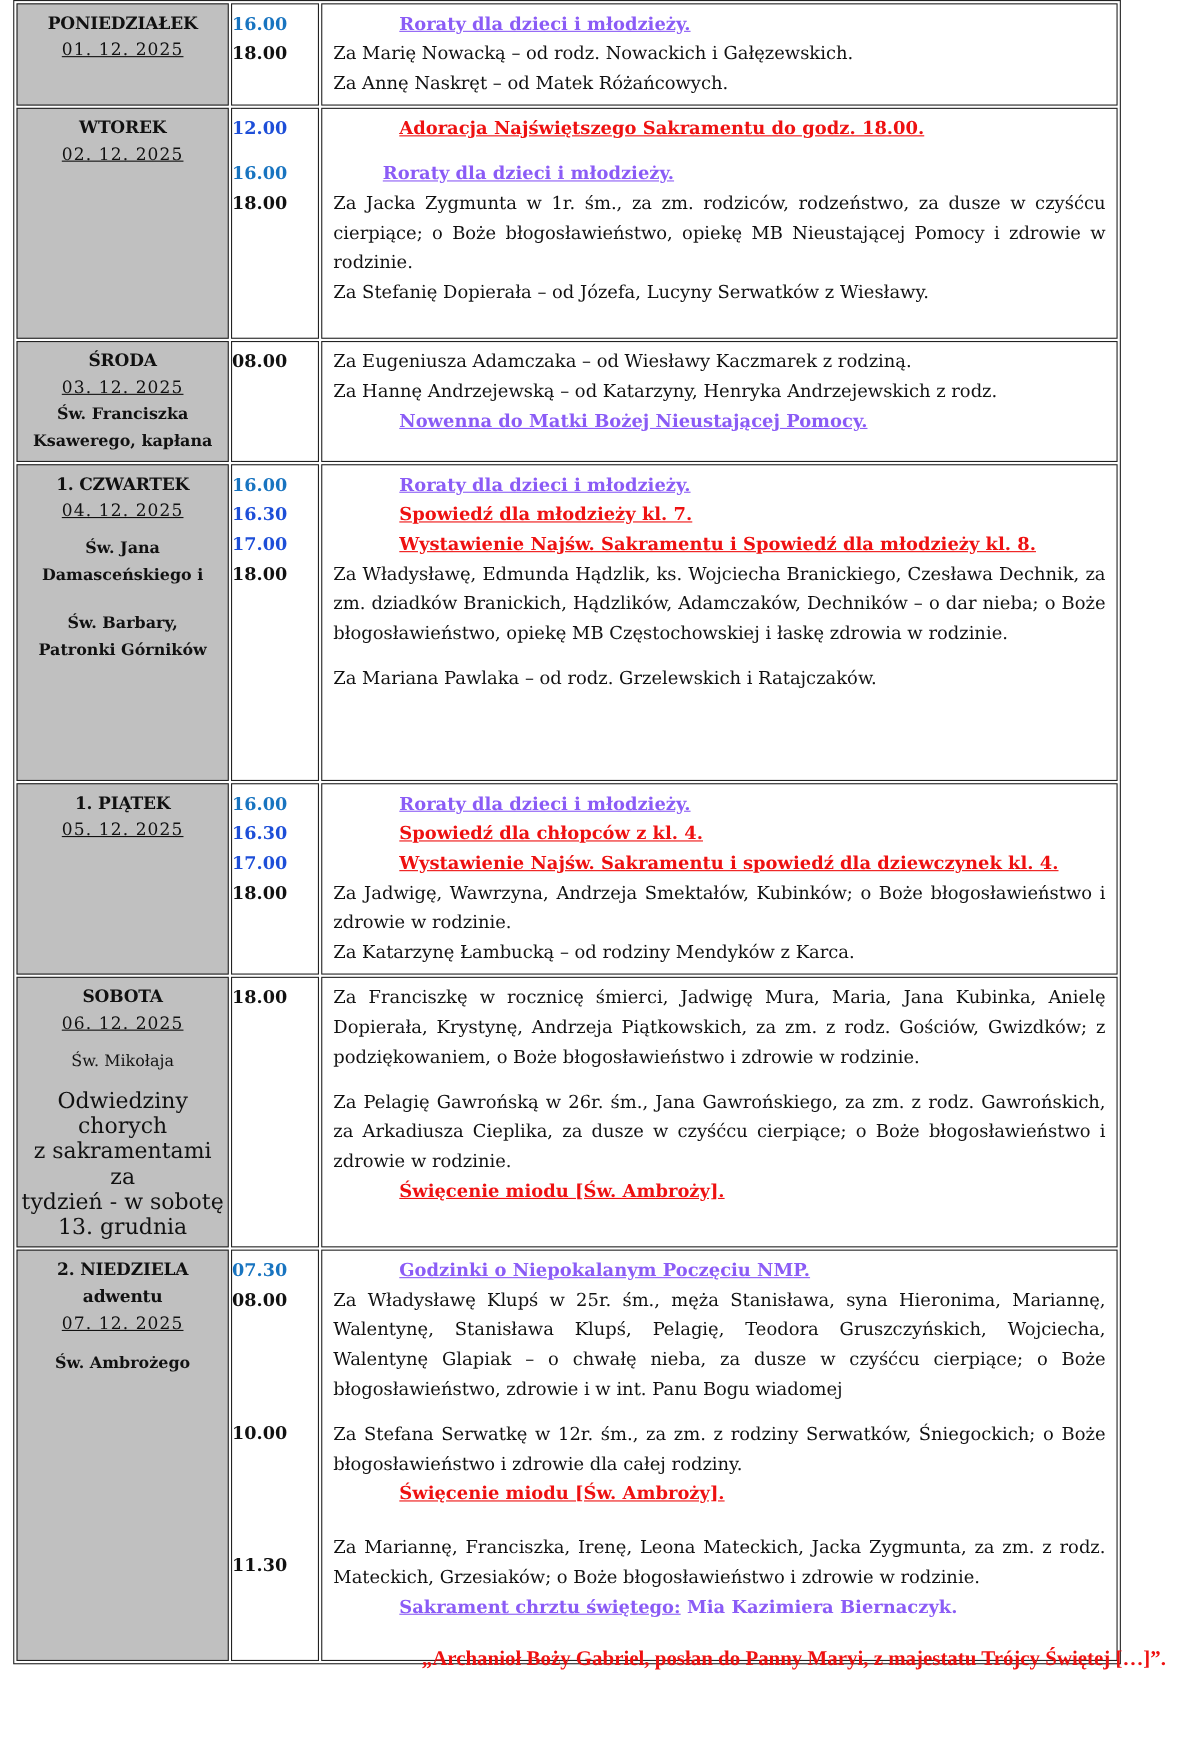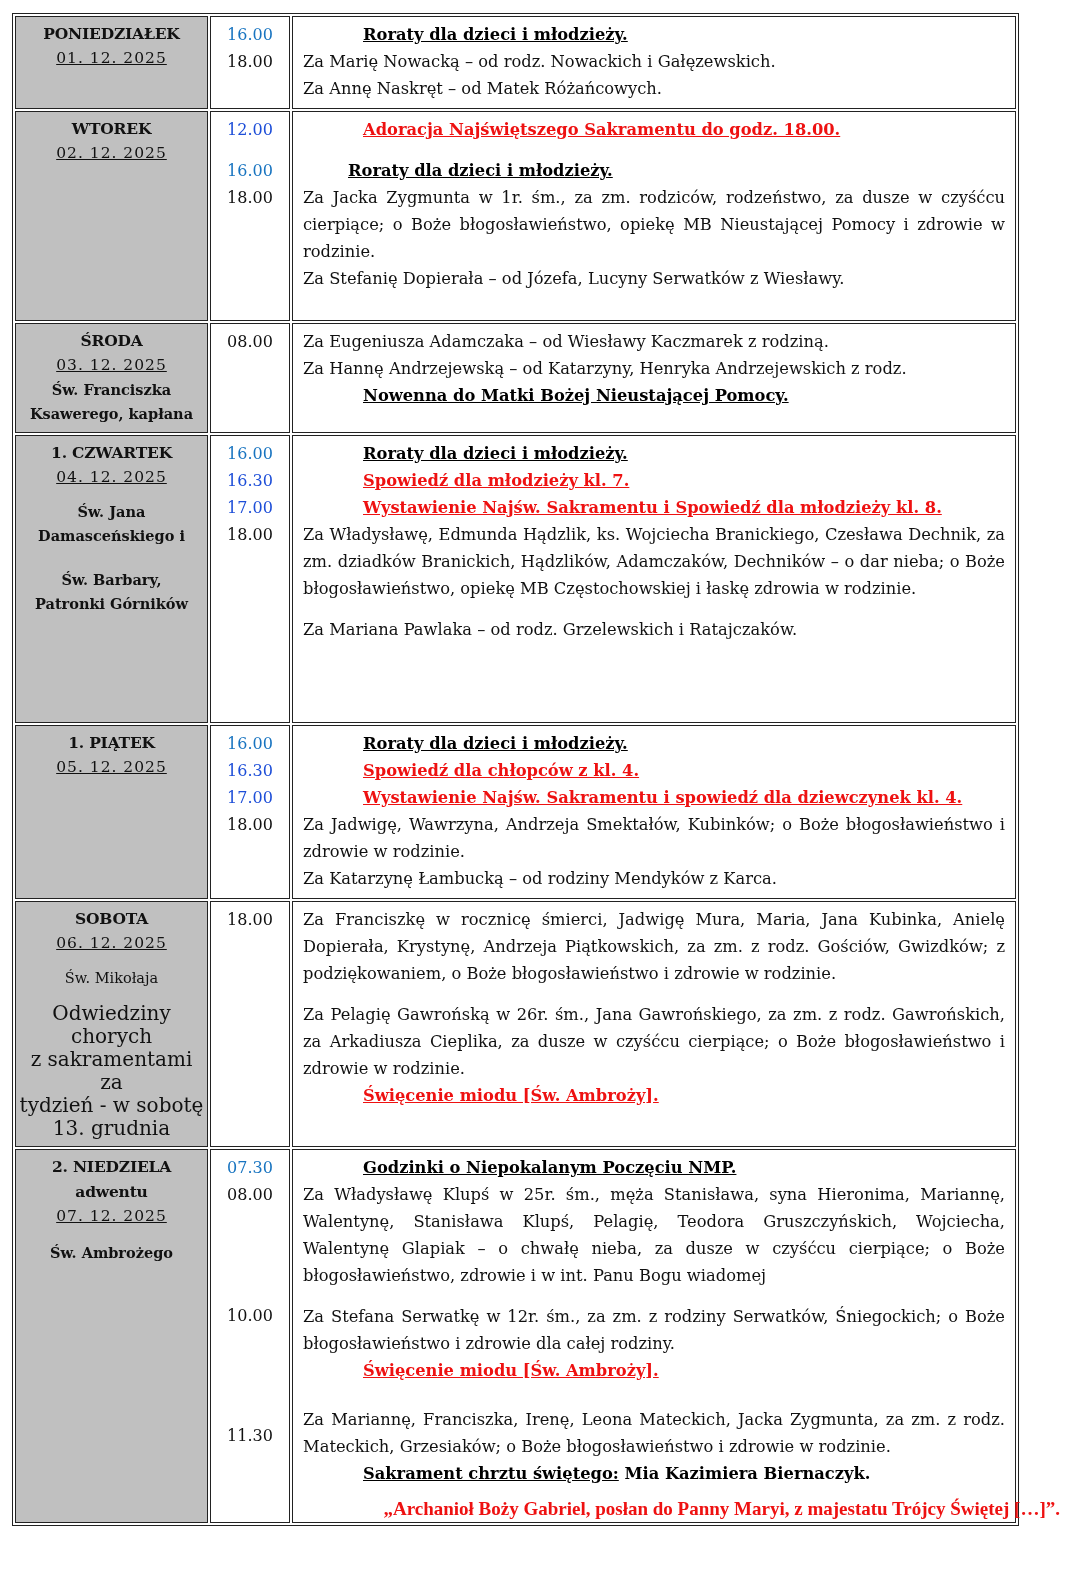--- a/index.html
+++ b/index.html
@@ -2,45 +2,45 @@
 <html><head>
 <meta charset="utf-8">
 <style>
   html, body { margin: 0; padding: 0; background: #ffffff; }
   body {
     width: 1090px; height: 1588px; position: relative; overflow: hidden;
     font-family: "DejaVu Serif", "Liberation Serif", serif;
     color: #111;
   }
   .schedule {
-    position: absolute; left: 12px; top: 13px; width: 1007px;
+    position: absolute; left: 12px; top: 0; width: 1007px;
     border-collapse: separate; border-spacing: 2px;
     border: 1px solid #222;
   }
   .schedule td { border: 1px solid #222; vertical-align: top; padding: 0; }
   .daycell {
     background: #c0c0c0; width: 187px; text-align: center;
     font-size: 15.5px; line-height: 25px; padding: 4px 2px 6px 2px !important;
   }
-  .timecell { width: 78px; text-align: center; font-weight: normal; font-size: 16px; padding: 4px 0 4px 0 !important; }
+  .timecell { width: 78px; text-align: left; font-weight: bold; font-size: 16px; padding: 4px 0 4px 0 !important; }
   .contentcell { font-size: 16.3px; padding: 4px 10px 6px 10px !important; }
   .dayname { font-weight: bold; letter-spacing: -0.2px; }
   .daydate { text-decoration: underline; letter-spacing: 1px; }
   .dayextra { font-weight: bold; font-size: 14.5px; line-height: 24px; }
   .dayextra-normal { font-size: 20px; line-height: 23px; }
   .gap { height: 14px; }
   .gapbig { height: 22px; }
   .t { height: 27px; line-height: 27px; display: block; }
   .t.blue { color: #1874c0; }
   .t.red { color: #1d4ed8; }
   .line { line-height: 27px; text-align: justify; }
   .line b { font-weight: normal; }
   .ev { display: block; line-height: 27px; padding-left: 60px; font-weight: bold; }
   .ev .u { text-decoration: underline; }
-  .ev.blue { color: #000000; }
+  .ev.blue { color: #8b5cf6; }
   .ev.red { color: #ee1111; }
   .ev.ind2 { padding-left: 45px; }
   .quote {
     position: absolute; right: 30px; top: 1498px;
     color: #ee1111; font-size: 19px; font-weight: bold;
     font-family: "Liberation Serif", serif;
   }
 </style>
 </head>
 <body>

